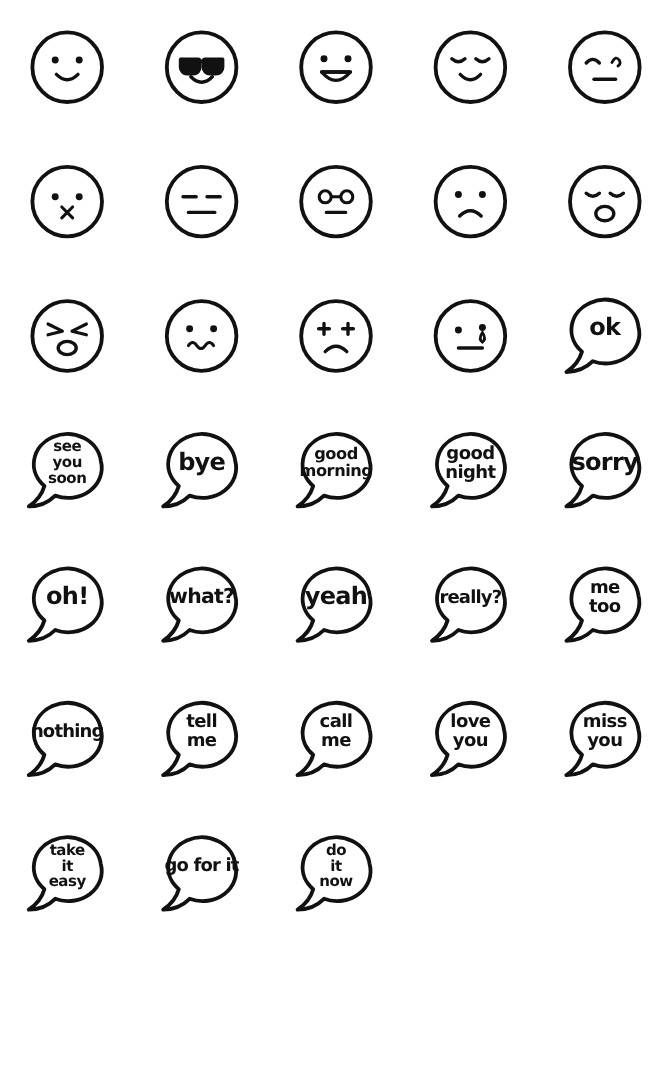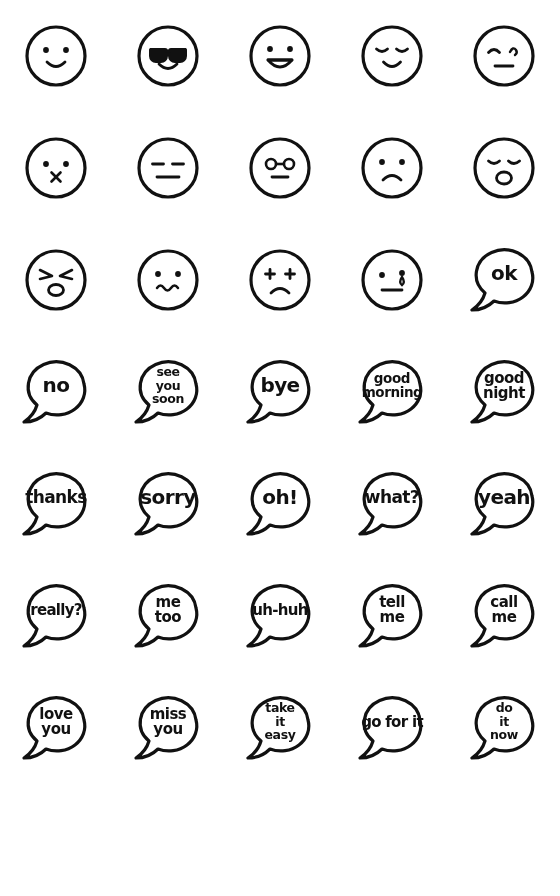--- a/index.html
+++ b/index.html
@@ -218,29 +218,20 @@
           <path d="M84 48 A28 25 0 1 0 37 69 C35 76 30 82 24 86 C34 86 41 82 46 77 A28 25 0 0 0 84 48 Z" fill="none" stroke="#111111" stroke-width="3.2" stroke-linejoin="round" stroke-linecap="round"></path>
           <text class="bubble-text one-line" x="56" y="50" font-size="21">ok</text>
         </svg>
       </div>
       <span style="position: absolute; width: 1px; height: 1px; overflow: hidden; clip: rect(0px, 0px, 0px, 0px);">ok</span>
     </div>
     <div class="cell">
       <div>
         <svg class="sticker" viewBox="0 0 112 112" xmlns="http://www.w3.org/2000/svg">
           <path d="M84 48 A28 25 0 1 0 37 69 C35 76 30 82 24 86 C34 86 41 82 46 77 A28 25 0 0 0 84 48 Z" fill="none" stroke="#111111" stroke-width="3.2" stroke-linejoin="round" stroke-linecap="round"></path>
-          <text class="bubble-text one-line" x="56" y="50" font-size="21">no</text>
-        </svg>
-      </div>
-      <span style="position: absolute; width: 1px; height: 1px; overflow: hidden; clip: rect(0px, 0px, 0px, 0px);">no</span>
-    </div>
-    <div class="cell">
-      <div>
-        <svg class="sticker" viewBox="0 0 112 112" xmlns="http://www.w3.org/2000/svg">
-          <path d="M84 48 A28 25 0 1 0 37 69 C35 76 30 82 24 86 C34 86 41 82 46 77 A28 25 0 0 0 84 48 Z" fill="none" stroke="#111111" stroke-width="3.2" stroke-linejoin="round" stroke-linecap="round"></path>
           <text class="bubble-text three-line" x="56" y="36.74" font-size="13">see</text>
           <text class="bubble-text three-line" x="56" y="50" font-size="13">you</text>
           <text class="bubble-text three-line" x="56" y="63.260000000000005" font-size="13">soon</text>
         </svg>
       </div>
       <span style="position: absolute; width: 1px; height: 1px; overflow: hidden; clip: rect(0px, 0px, 0px, 0px);">see you soon</span>
     </div>
     <div class="cell">
       <div>
         <svg class="sticker" viewBox="0 0 112 112" xmlns="http://www.w3.org/2000/svg">
@@ -267,29 +258,20 @@
           <text class="bubble-text two-line" x="56" y="42.095" font-size="15.5">good</text>
           <text class="bubble-text two-line" x="56" y="57.905" font-size="15.5">night</text>
         </svg>
       </div>
       <span style="position: absolute; width: 1px; height: 1px; overflow: hidden; clip: rect(0px, 0px, 0px, 0px);">good night</span>
     </div>
     <div class="cell">
       <div>
         <svg class="sticker" viewBox="0 0 112 112" xmlns="http://www.w3.org/2000/svg">
           <path d="M84 48 A28 25 0 1 0 37 69 C35 76 30 82 24 86 C34 86 41 82 46 77 A28 25 0 0 0 84 48 Z" fill="none" stroke="#111111" stroke-width="3.2" stroke-linejoin="round" stroke-linecap="round"></path>
-          <text class="bubble-text small-one-line" x="56" y="50" font-size="18">thanks</text>
-        </svg>
-      </div>
-      <span style="position: absolute; width: 1px; height: 1px; overflow: hidden; clip: rect(0px, 0px, 0px, 0px);">thanks</span>
-    </div>
-    <div class="cell">
-      <div>
-        <svg class="sticker" viewBox="0 0 112 112" xmlns="http://www.w3.org/2000/svg">
-          <path d="M84 48 A28 25 0 1 0 37 69 C35 76 30 82 24 86 C34 86 41 82 46 77 A28 25 0 0 0 84 48 Z" fill="none" stroke="#111111" stroke-width="3.2" stroke-linejoin="round" stroke-linecap="round"></path>
           <text class="bubble-text one-line" x="56" y="50" font-size="21">sorry</text>
         </svg>
       </div>
       <span style="position: absolute; width: 1px; height: 1px; overflow: hidden; clip: rect(0px, 0px, 0px, 0px);">sorry</span>
     </div>
     <div class="cell">
       <div>
         <svg class="sticker" viewBox="0 0 112 112" xmlns="http://www.w3.org/2000/svg">
           <path d="M84 48 A28 25 0 1 0 37 69 C35 76 30 82 24 86 C34 86 41 82 46 77 A28 25 0 0 0 84 48 Z" fill="none" stroke="#111111" stroke-width="3.2" stroke-linejoin="round" stroke-linecap="round"></path>
           <text class="bubble-text one-line" x="56" y="50" font-size="21">oh!</text>
@@ -331,24 +313,24 @@
           <text class="bubble-text two-line" x="56" y="42.095" font-size="15.5">me</text>
           <text class="bubble-text two-line" x="56" y="57.905" font-size="15.5">too</text>
         </svg>
       </div>
       <span style="position: absolute; width: 1px; height: 1px; overflow: hidden; clip: rect(0px, 0px, 0px, 0px);">me too</span>
     </div>
     <div class="cell">
       <div>
         <svg class="sticker" viewBox="0 0 112 112" xmlns="http://www.w3.org/2000/svg">
           <path d="M84 48 A28 25 0 1 0 37 69 C35 76 30 82 24 86 C34 86 41 82 46 77 A28 25 0 0 0 84 48 Z" fill="none" stroke="#111111" stroke-width="3.2" stroke-linejoin="round" stroke-linecap="round"></path>
-          <text class="bubble-text tiny-one-line" x="56" y="50" font-size="15.5">uh-huh</text>
-        </svg>
-      </div>
-      <span style="position: absolute; width: 1px; height: 1px; overflow: hidden; clip: rect(0px, 0px, 0px, 0px);">uh-huh</span>
+          <text class="bubble-text tiny-one-line" x="56" y="50" font-size="15.5">nothing</text>
+        </svg>
+      </div>
+      <span style="position: absolute; width: 1px; height: 1px; overflow: hidden; clip: rect(0px, 0px, 0px, 0px);">nothing</span>
     </div>
     <div class="cell">
       <div>
         <svg class="sticker" viewBox="0 0 112 112" xmlns="http://www.w3.org/2000/svg">
           <path d="M84 48 A28 25 0 1 0 37 69 C35 76 30 82 24 86 C34 86 41 82 46 77 A28 25 0 0 0 84 48 Z" fill="none" stroke="#111111" stroke-width="3.2" stroke-linejoin="round" stroke-linecap="round"></path>
           <text class="bubble-text two-line" x="56" y="42.095" font-size="15.5">tell</text>
           <text class="bubble-text two-line" x="56" y="57.905" font-size="15.5">me</text>
         </svg>
       </div>
       <span style="position: absolute; width: 1px; height: 1px; overflow: hidden; clip: rect(0px, 0px, 0px, 0px);">tell me</span>

